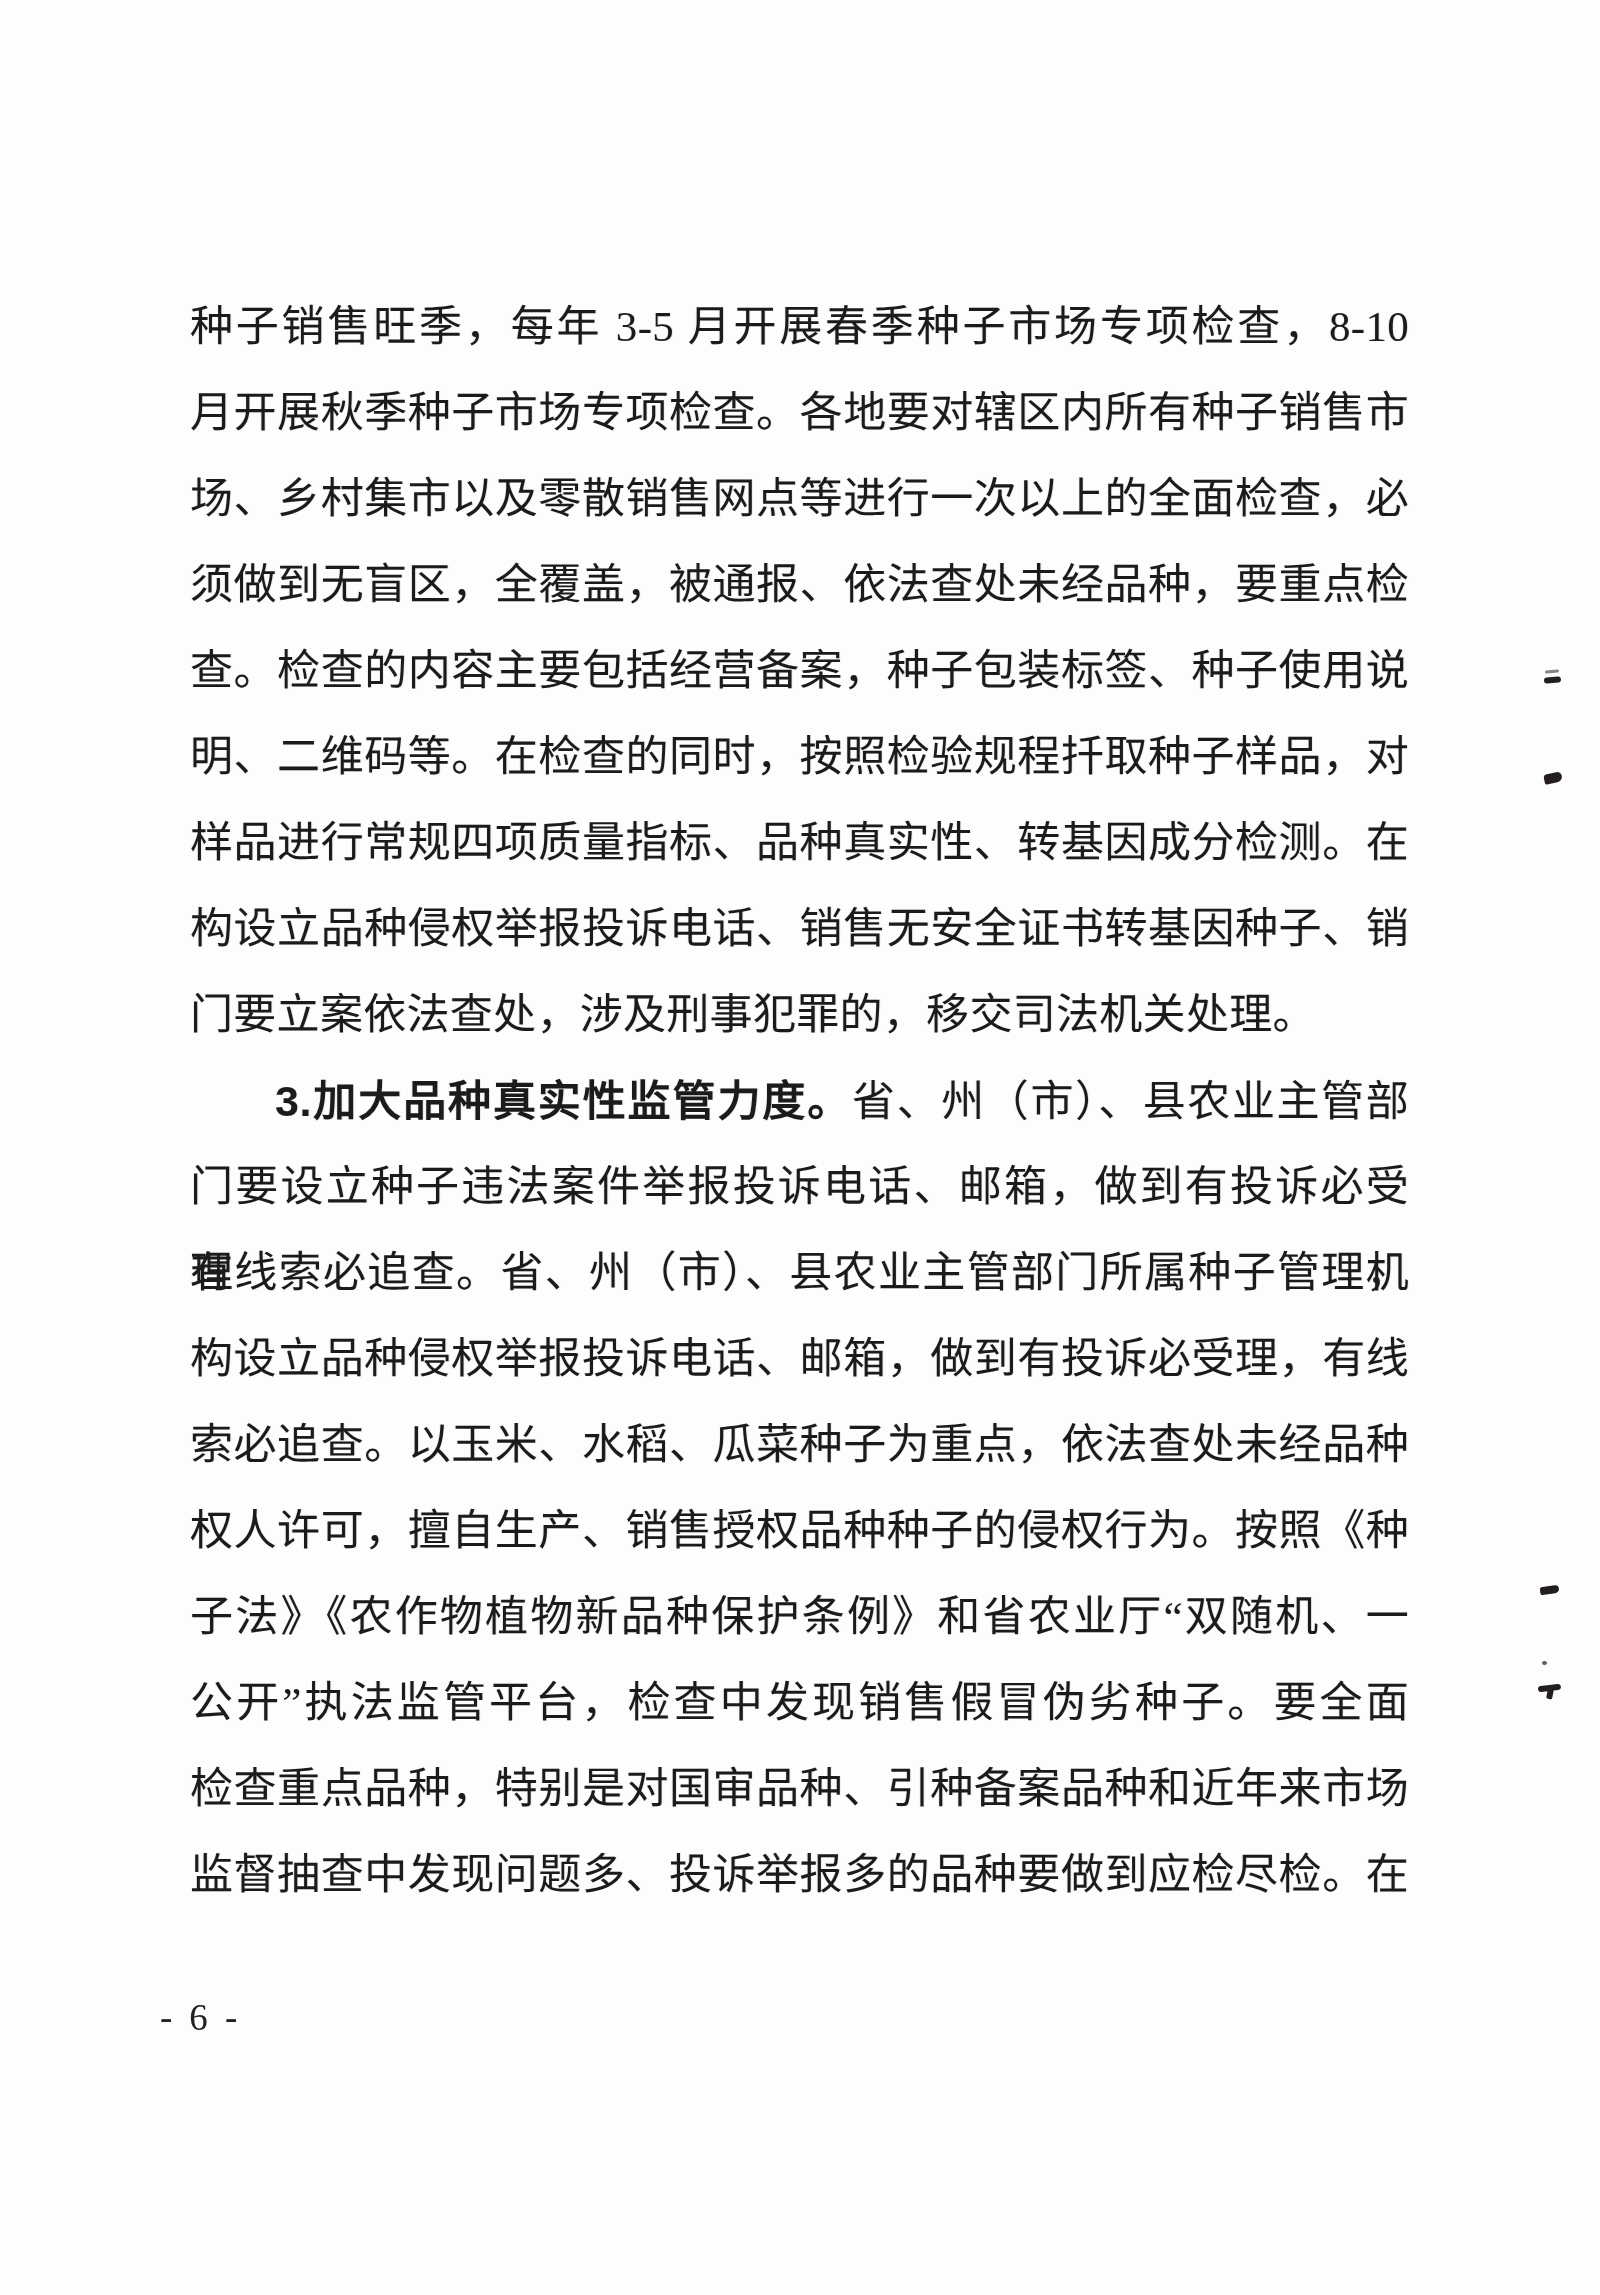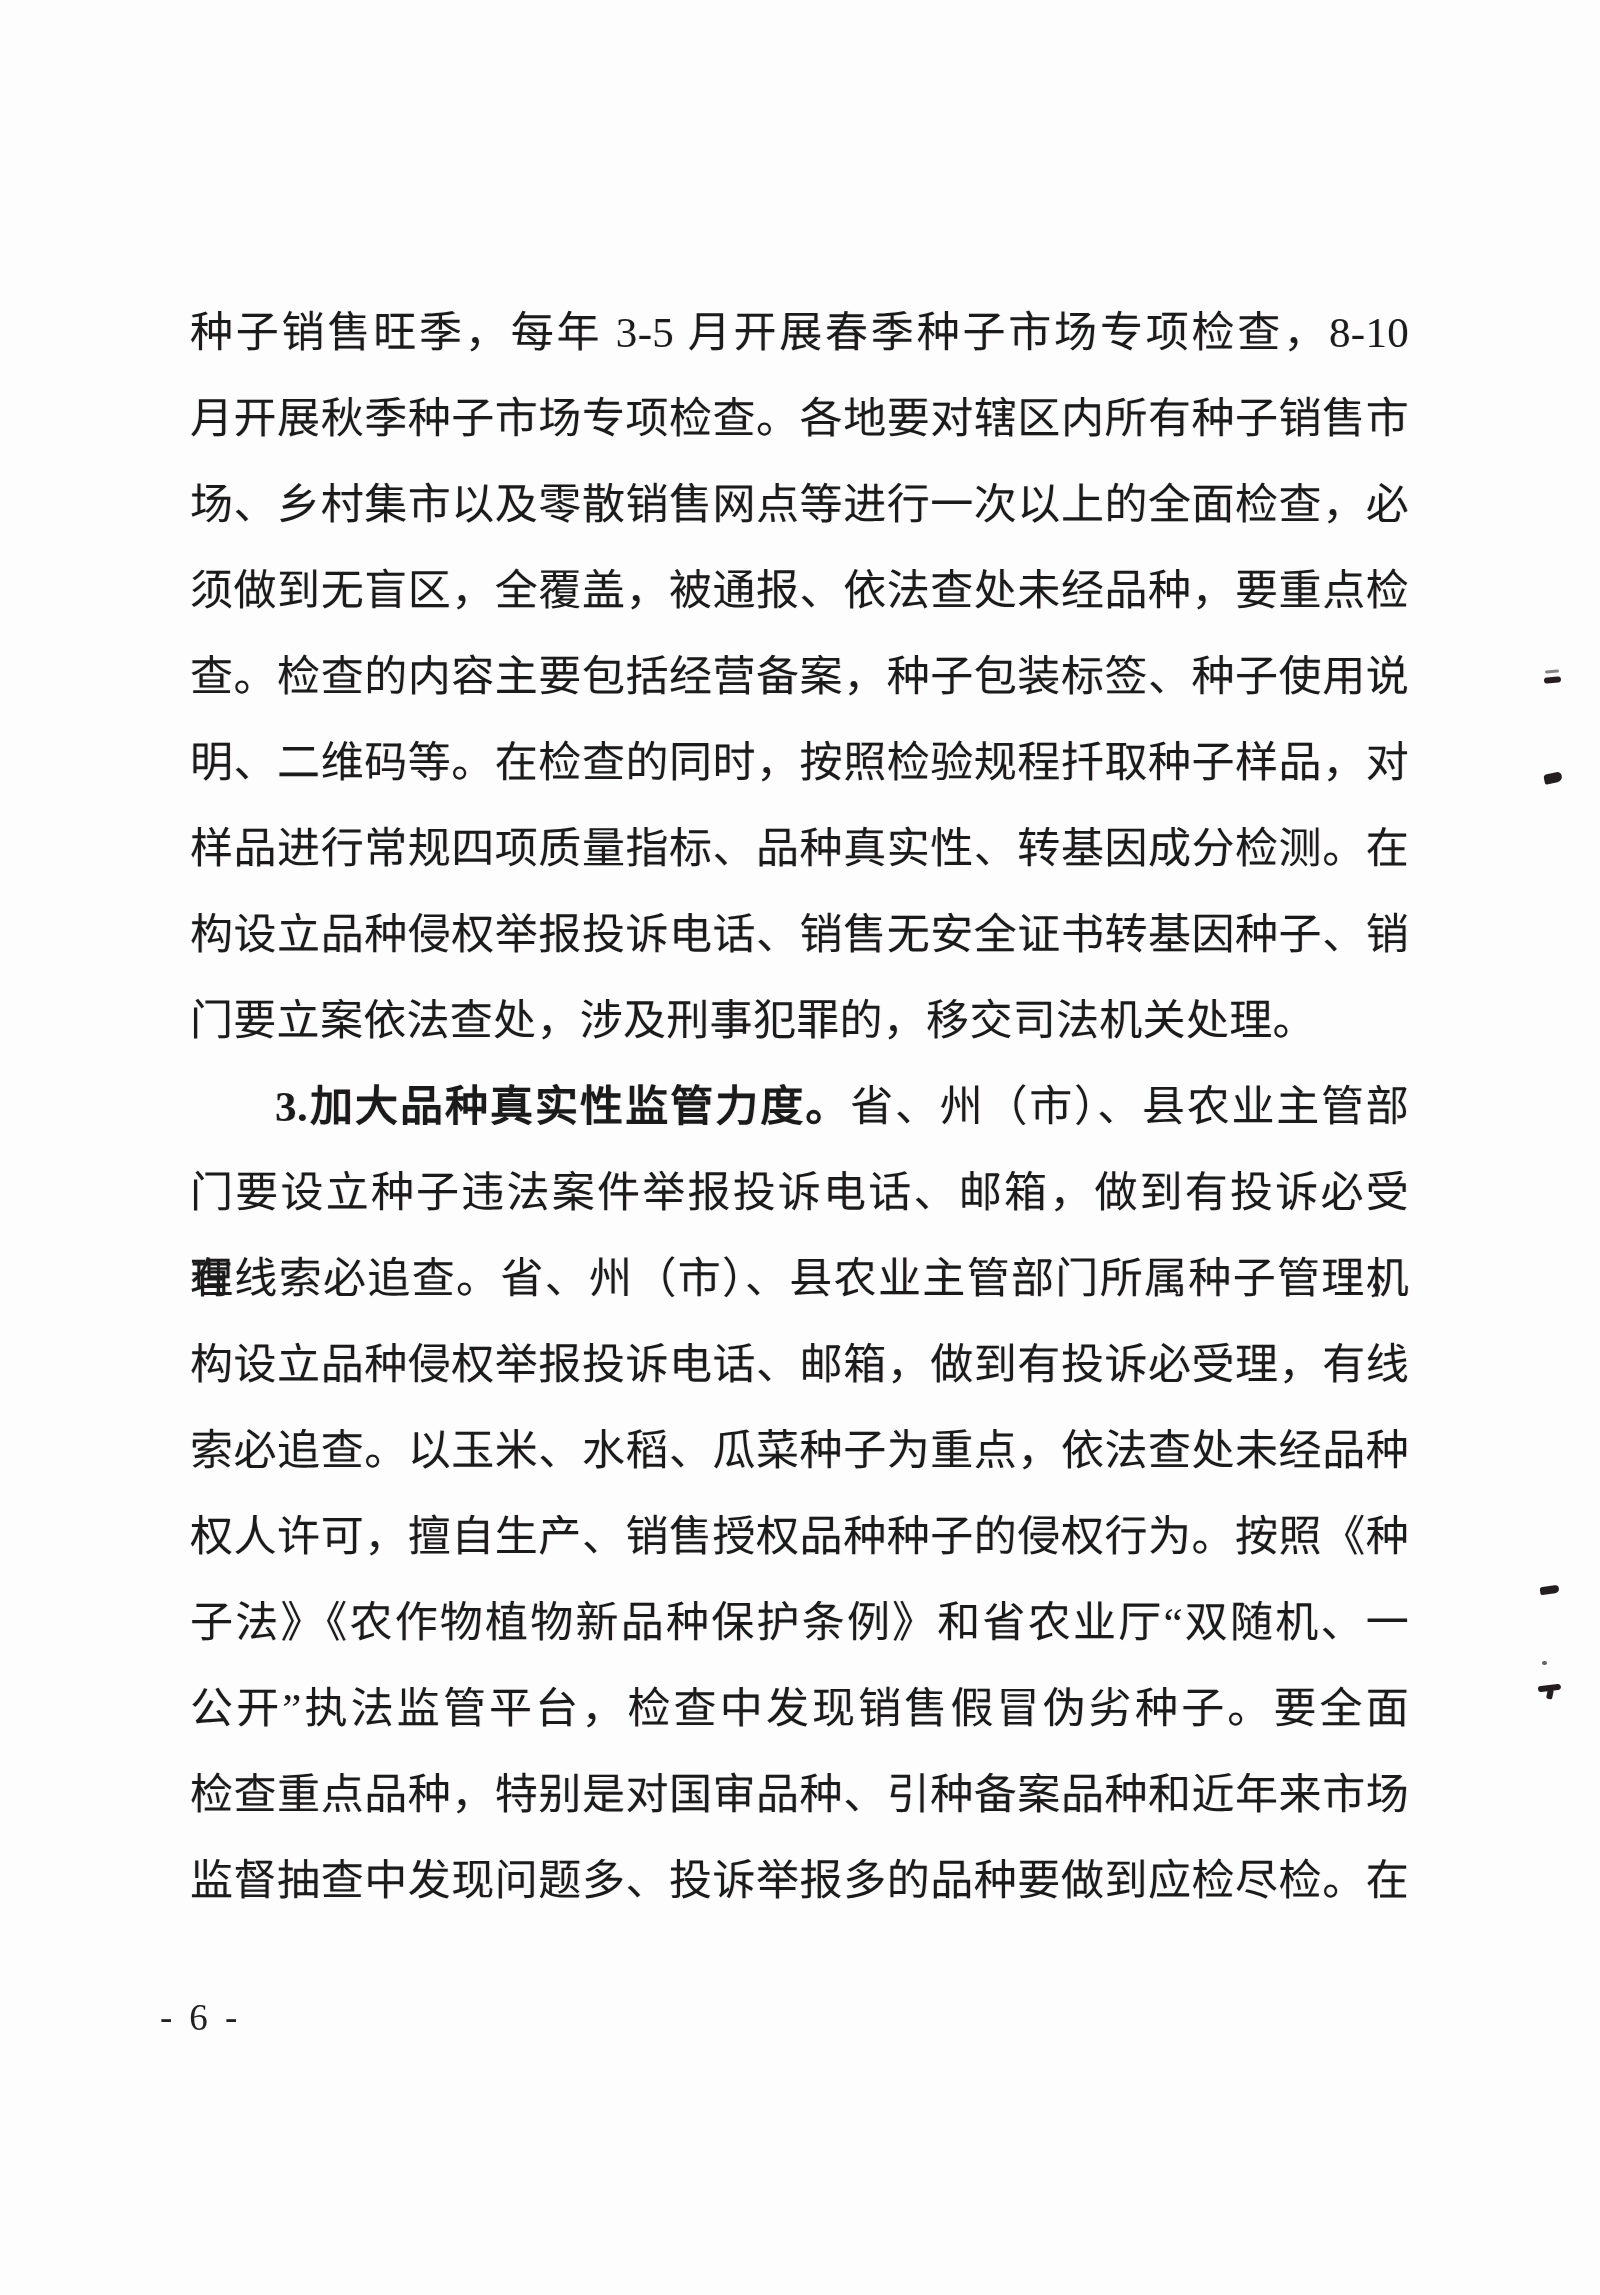--- a/index.html
+++ b/index.html
@@ -5,21 +5,21 @@
   html,body{margin:0;padding:0;background:#e8e8e8;}
   .page{
     position:relative;
     width:1600px;height:2295px;
     background:#fdfdfd;
     overflow:hidden;
     font-family:"Liberation Serif","DejaVu Serif",serif;
   }
   .text-block{
     position:absolute;
-    left:190px;top:290px;
+    left:190px;top:284px;
     width:1219px;
   }
   .line{
     height:86px;
     line-height:86px;
     font-size:43px;
     color:#1b1b1b;
     text-align:justify;
     text-align-last:justify;
     letter-spacing:0.3px;
@@ -27,21 +27,21 @@
   }
   .line.para-end{
     text-align:right;
     text-align-last:left;
   }
   .line.indent{
     text-indent:85px;
   }
   .heading-bold{
     font-weight:700;
-    font-family:Liberation Serif, serif;
+    font-family:Liberation Sans, sans-serif;
     letter-spacing:0.6px;
   }
   .page-number{
     position:absolute;
     left:160px;top:1996px;
     font-size:37px;
     line-height:43px;
     color:#222;
     letter-spacing:3.9px;
     font-family:"Liberation Serif","DejaVu Serif",serif;

